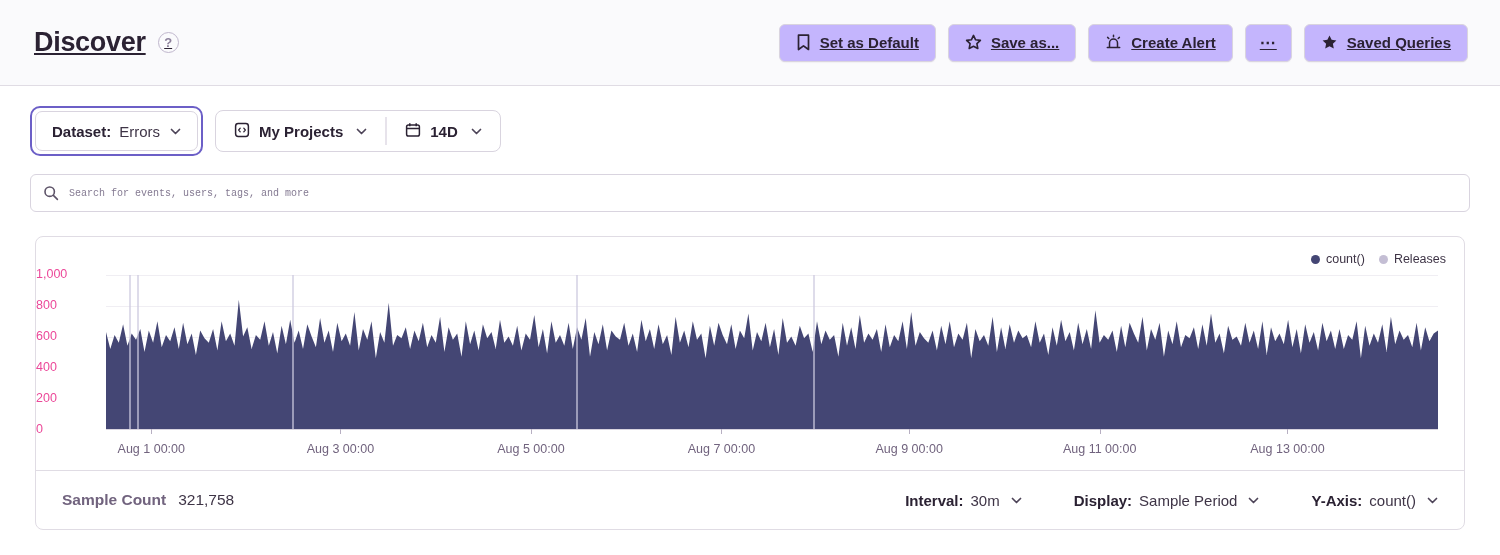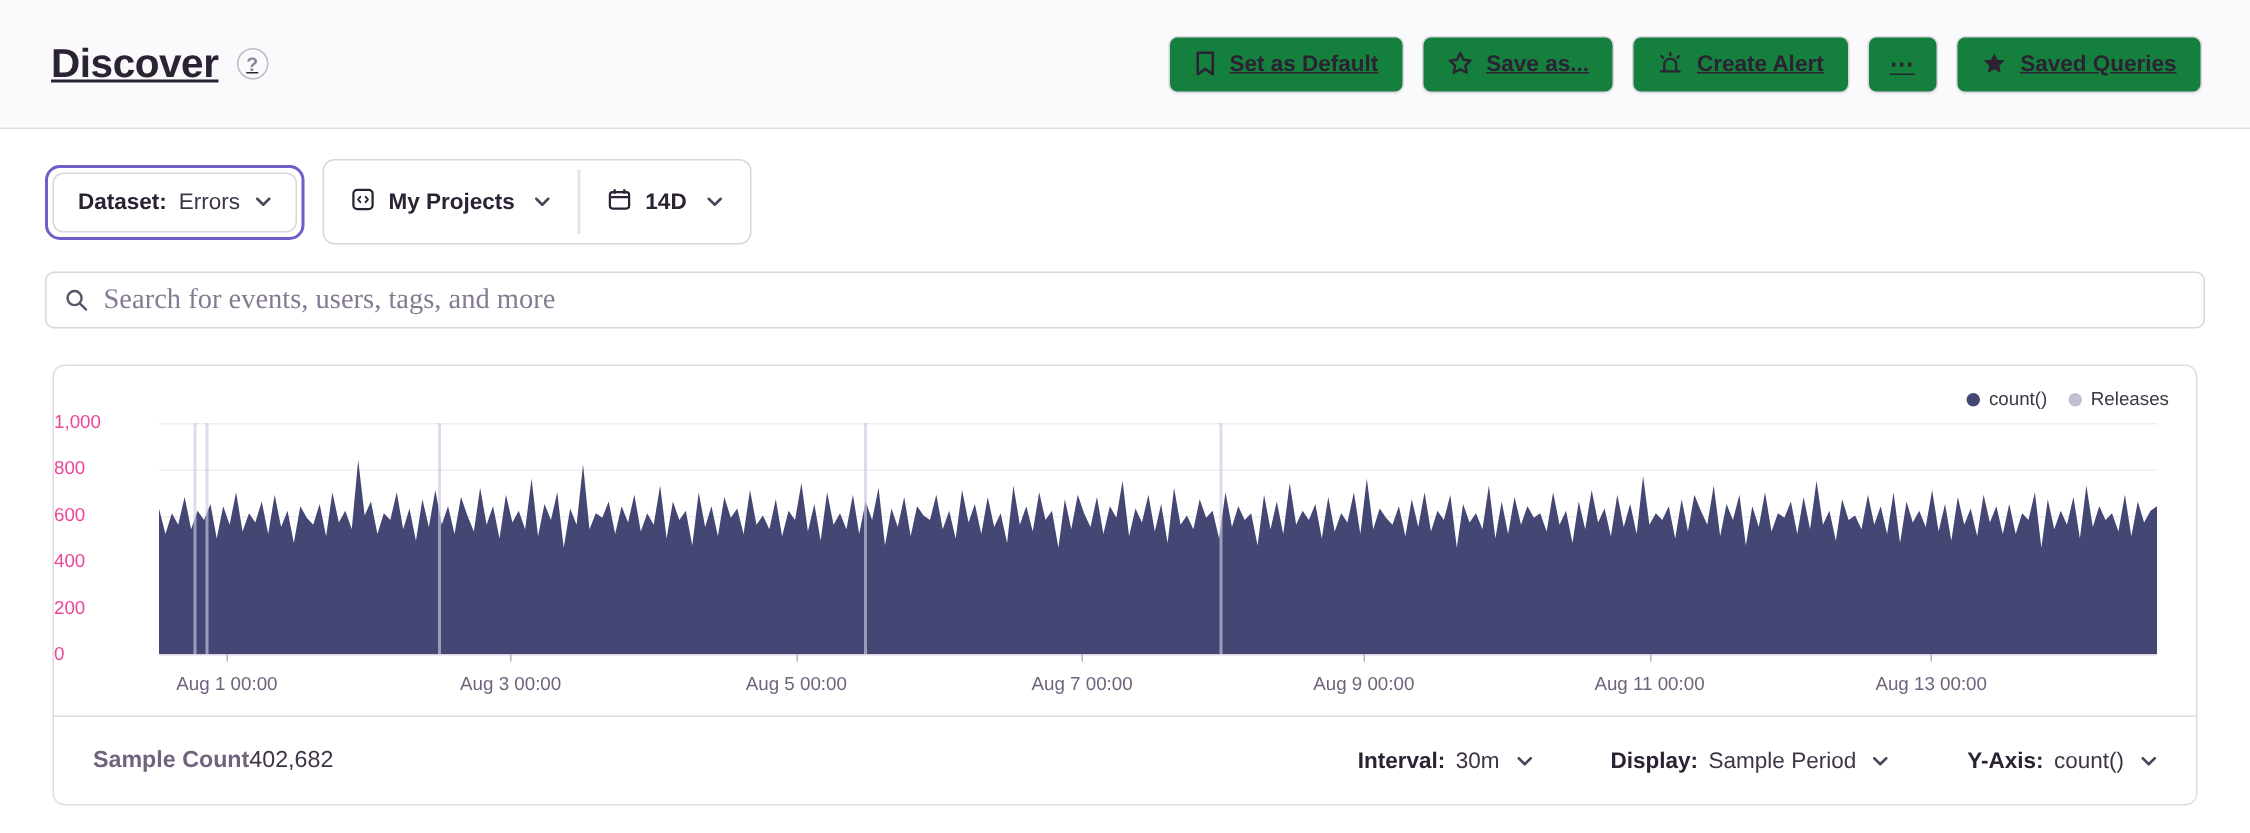--- a/index.html
+++ b/index.html
@@ -4,38 +4,38 @@
 <style>
   * { margin:0; padding:0; box-sizing:border-box; }
   html,body { width:1500px; height:555px; background:#fff; font-family:"Liberation Sans", sans-serif; color:#2b2233; overflow:hidden; }
 
   
   .app-header { height:86px; background:#fafafc; border-bottom:1px solid #e0dce4; display:flex; align-items:center; justify-content:space-between; padding:0 32px 0 34px;text-decoration:underline; }
   .title-wrap { display:flex; align-items:center; gap:12px; }
   .page-title { font-size:27px; font-weight:bold; letter-spacing:-0.3px; color:#2b2233; }
   .help-icon { width:21px; height:21px; border:1.5px solid #c0b7cd; border-radius:50%; color:#8d819c; font-size:13px; font-weight:bold; display:flex; align-items:center; justify-content:center; line-height:1; }
   .toolbar { display:flex; align-items:center; gap:12px; }
-  .btn { display:flex; align-items:center; gap:9px; height:38px; padding:0 16px; background:#15803d; border:1px solid #d9d4df; border-radius:6px; font-size:15px; font-weight:bold; color:#2b2233; cursor:pointer; box-shadow:0 1px 1px rgba(43,34,51,0.04); white-space:nowrap; }
+  .btn { display:flex; align-items:center; gap:9px; height:38px; padding:0 16px; background:#c4b5fd; border:1px solid #d9d4df; border-radius:6px; font-size:15px; font-weight:bold; color:#2b2233; cursor:pointer; box-shadow:0 1px 1px rgba(43,34,51,0.04); white-space:nowrap; }
   .btn svg { display:block; }
   .btn.ellipsis { padding:0 14px; font-size:16px; letter-spacing:1px; }
 
   
   .filter-row { display:flex; align-items:center; gap:12px; margin:20px 0 0 30px; }
   .dataset-ring { border:2px solid #6c5fc7; border-radius:10px; padding:3px; }
   .dataset-btn { display:flex; align-items:center; gap:6px; height:40px; padding:12px 16px; background:#fff; border:1px solid #d9d4df; border-radius:7px; font-size:15px; cursor:pointer; }
   .dataset-btn .lbl { font-weight:bold; }
   .dataset-btn .val { color:#3e3446; margin-left:2px; }
   .chev { color:#4d4458; margin-left:4px; display:flex; align-items:center; }
-  .pill-group { display:flex; align-items:stretch; height:57px; background:#fff; border:1px solid #d9d4df; border-radius:8px; overflow:hidden; }
+  .pill-group { display:flex; align-items:stretch; height:42px; background:#fff; border:1px solid #d9d4df; border-radius:8px; overflow:hidden; }
   .pill-seg { display:flex; align-items:center; gap:9px; padding:0 18px; font-size:15px; font-weight:bold; color:#2b2233; cursor:pointer; }
   .pill-div { width:1px; background:#e7e3eb; margin:6px 0; }
 
   
   .search-bar { display:flex; align-items:center; gap:10px; margin:18px 30px 0 30px; height:38px; border:1px solid #d9d4df; border-radius:6px; background:#fff; padding:0 12px; }
-  .search-bar input { flex:1; border:none; outline:none; background:transparent; font-family:Liberation Serif, serif; font-size:19px; color:#ec4899; }
+  .search-bar input { flex:1; border:none; outline:none; background:transparent; font-family:Liberation Mono, monospace; font-size:10px; color:#ec4899; }
   .search-bar input::placeholder { color:#847a92; opacity:1; }
   .search-icon { color:#5d5368; display:flex; }
 
   
   .panel { position:relative; margin:24px 35px 0 35px; width:1430px; height:294px; background:#fff; border:1px solid #e0dce4; border-radius:8px; }
   .legend { position:absolute; top:15px; right:18px; display:flex; align-items:center; gap:14px; font-size:12.5px; color:#3e3446; }
   .legend-item { display:flex; align-items:center; gap:6px; cursor:pointer; }
   .legend-dot { width:9px; height:9px; border-radius:50%; }
 
   .y-axis { position:absolute; left:0; top:38px; width:64px; height:155px; }
@@ -43,21 +43,21 @@
 
   .plot { position:absolute; left:70px; top:38px; width:1332px; height:155px; border-bottom:1px solid #d9d4df; }
   .gridline { position:absolute; left:0; width:100%; height:1px; background:#f0eef3; }
   .plot svg { position:absolute; left:0; top:0; width:100%; height:100%; }
   .release-line { position:absolute; top:0; bottom:0; width:2px; background:rgba(205,201,222,0.65); }
   .x-tick { position:absolute; bottom:-5px; width:1px; height:5px; background:#b7afc2; }
   .x-axis { position:absolute; left:70px; top:205px; width:1332px; height:20px; }
   .x-label { position:absolute; transform:translateX(-50%); font-size:12.5px; color:#71637e; white-space:nowrap; }
 
   .panel-footer { position:absolute; left:0; right:0; bottom:0; height:59px; border-top:1px solid #e0dce4; display:flex; align-items:center; justify-content:space-between; padding:0 26px; }
-  .sample-count { display:flex; align-items:center; font-size:15.5px; }
+  .sample-count { display:flex; align-items:center; gap:12px; font-size:15.5px; }
   .sample-count .lbl { font-weight:bold; color:#71637e; }
   .sample-count .val { color:#3e3446; }
   .footer-controls { display:flex; align-items:center; gap:52px; }
   .footer-dd { display:flex; align-items:center; gap:7px; font-size:15px; cursor:pointer; }
   .footer-dd .lbl { font-weight:bold; color:#2b2233; }
   .footer-dd .val { color:#3e3446; }
 </style>
 </head>
 <body>
 
@@ -209,21 +209,21 @@
       <div class="x-label" style="left: 31.9%;">Aug 5 00:00</div>
       <div class="x-label" style="left: 46.2%;">Aug 7 00:00</div>
       <div class="x-label" style="left: 60.3%;">Aug 9 00:00</div>
       <div class="x-label" style="left: 74.6%;">Aug 11 00:00</div>
       <div class="x-label" style="left: 88.7%;">Aug 13 00:00</div>
     </div>
 
   <div class="panel-footer">
     <div class="sample-count">
       <span class="lbl">Sample Count</span>
-      <span class="val">402,682</span>
+      <span class="val">321,758</span>
     </div>
     <div class="footer-controls">
       <div class="footer-dd">
         <span class="lbl">Interval:</span>
         <span class="val">30m</span>
         <span class="chev">
             <svg width="11" height="7" viewBox="0 0 11 7">
               <path d="M1.5 1.5l4 4 4-4" fill="none" stroke="currentColor" stroke-width="1.7" stroke-linecap="round" stroke-linejoin="round"></path>
             </svg>
           </span>

